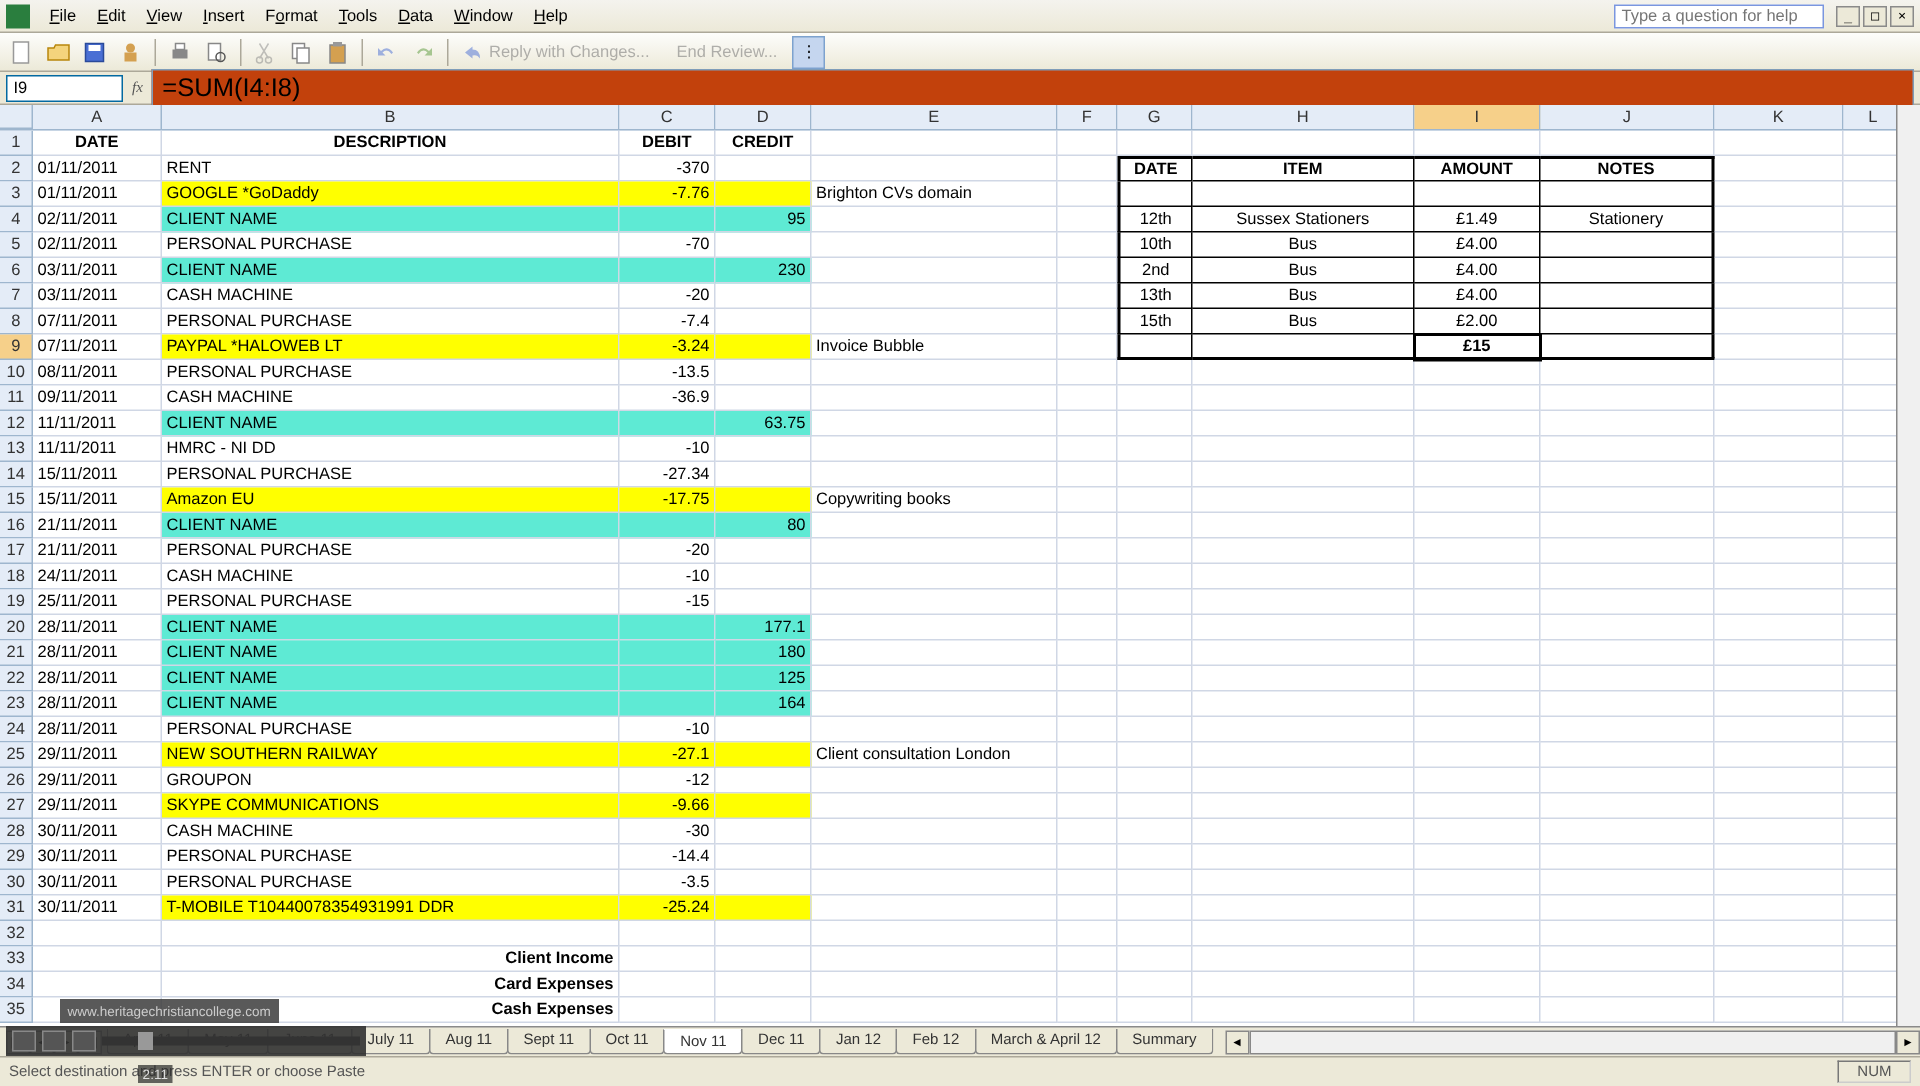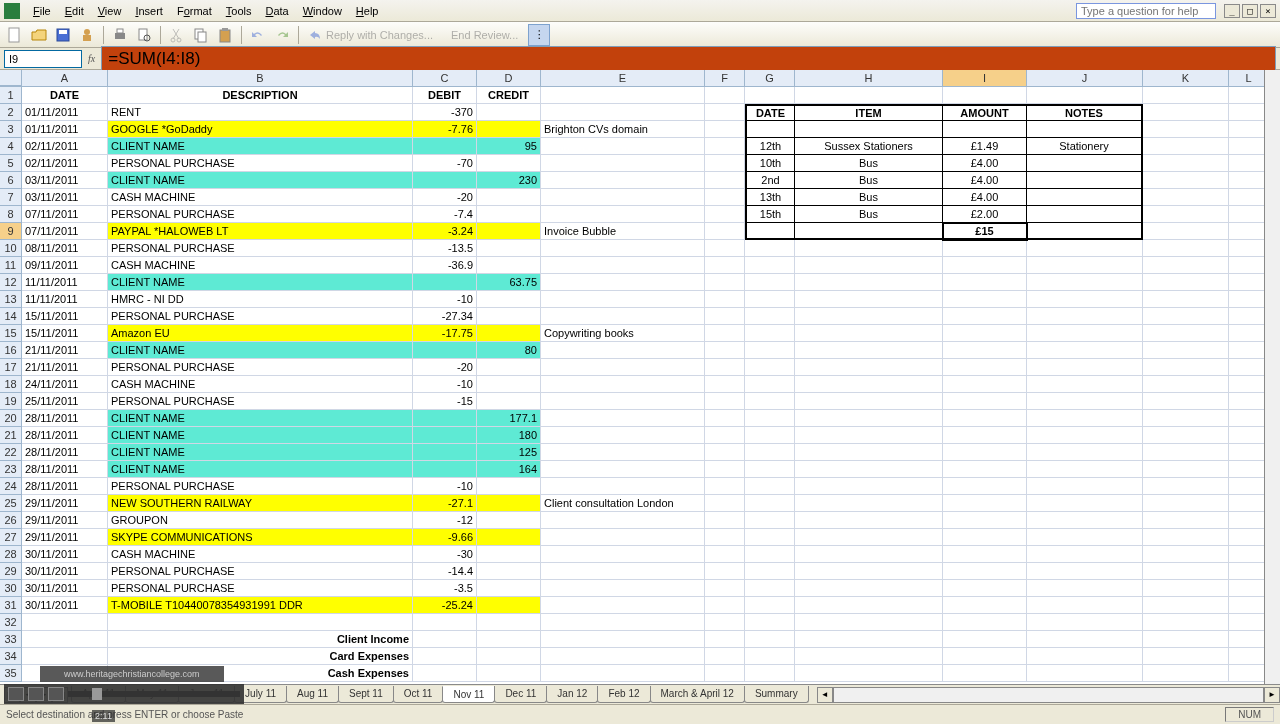--- a/index.html
+++ b/index.html
@@ -93,21 +93,21 @@
 .hscroll-track { flex:1; height:16px; background:#f0f0f0; border:1px solid #888; position:relative;}
 .hscroll-btn { width:16px; height:16px; border:1px solid #888; background:#ece9d8; display:flex;align-items:center;justify-content:center;font-size:8px;}
 
 .statusbar {
   position:absolute; bottom:0; left:0; right:0; height:20px;
   background:#ece9d8; border-top:1px solid #aca899; display:flex; align-items:center;
   padding: 0 6px; font-size:10px; color:#555;gap:48px;
 }
 .statusbar .num { margin-left:auto; padding: 1px 12px; border:1px inset #ccc;}
 
-.watermark { position:absolute; bottom:42px; left:40px; background: rgba(60,60,60,0.85); color:#ccc; font-size:9px; padding:3px 24px; z-index:50;}
+.watermark { position:absolute; bottom:42px; left:40px; background: rgba(60,60,60,0.85); color:#ccc; font-size:9px; padding:3px 5px; z-index:50;}
 .player { position:absolute; bottom: 20px; left:4px; width: 240px; height:20px; background: rgba(50,50,50,0.9); z-index:51; display:flex; align-items:center; gap:4px; padding:0 4px;}
 .player .pbtn{ width:16px;height:14px;background:#555;border:1px solid #888;}
 .player .ptrack{ flex:1; height:6px; background:#333; position:relative;}
 .player .pthumb{ position:absolute; top:-3px; left:14%; width:10px; height:12px; background:#999;}
 .player .ptime{ position:absolute; top:-16px; left:14%; color:#ddd; font-size:9px; background:rgba(40,40,40,.7); padding:1px 3px;margin-top:35px;}
 
 .vscroll { position:absolute; top:0; right:0; width:16px; bottom:0; background:#f0f0f0; border-left:1px solid #888;}
 .side-left { border-left:2px solid #000;}
 .side-right{ border-right:2px solid #000;}
 .side-bottom{ border-bottom:2px solid #000;}

